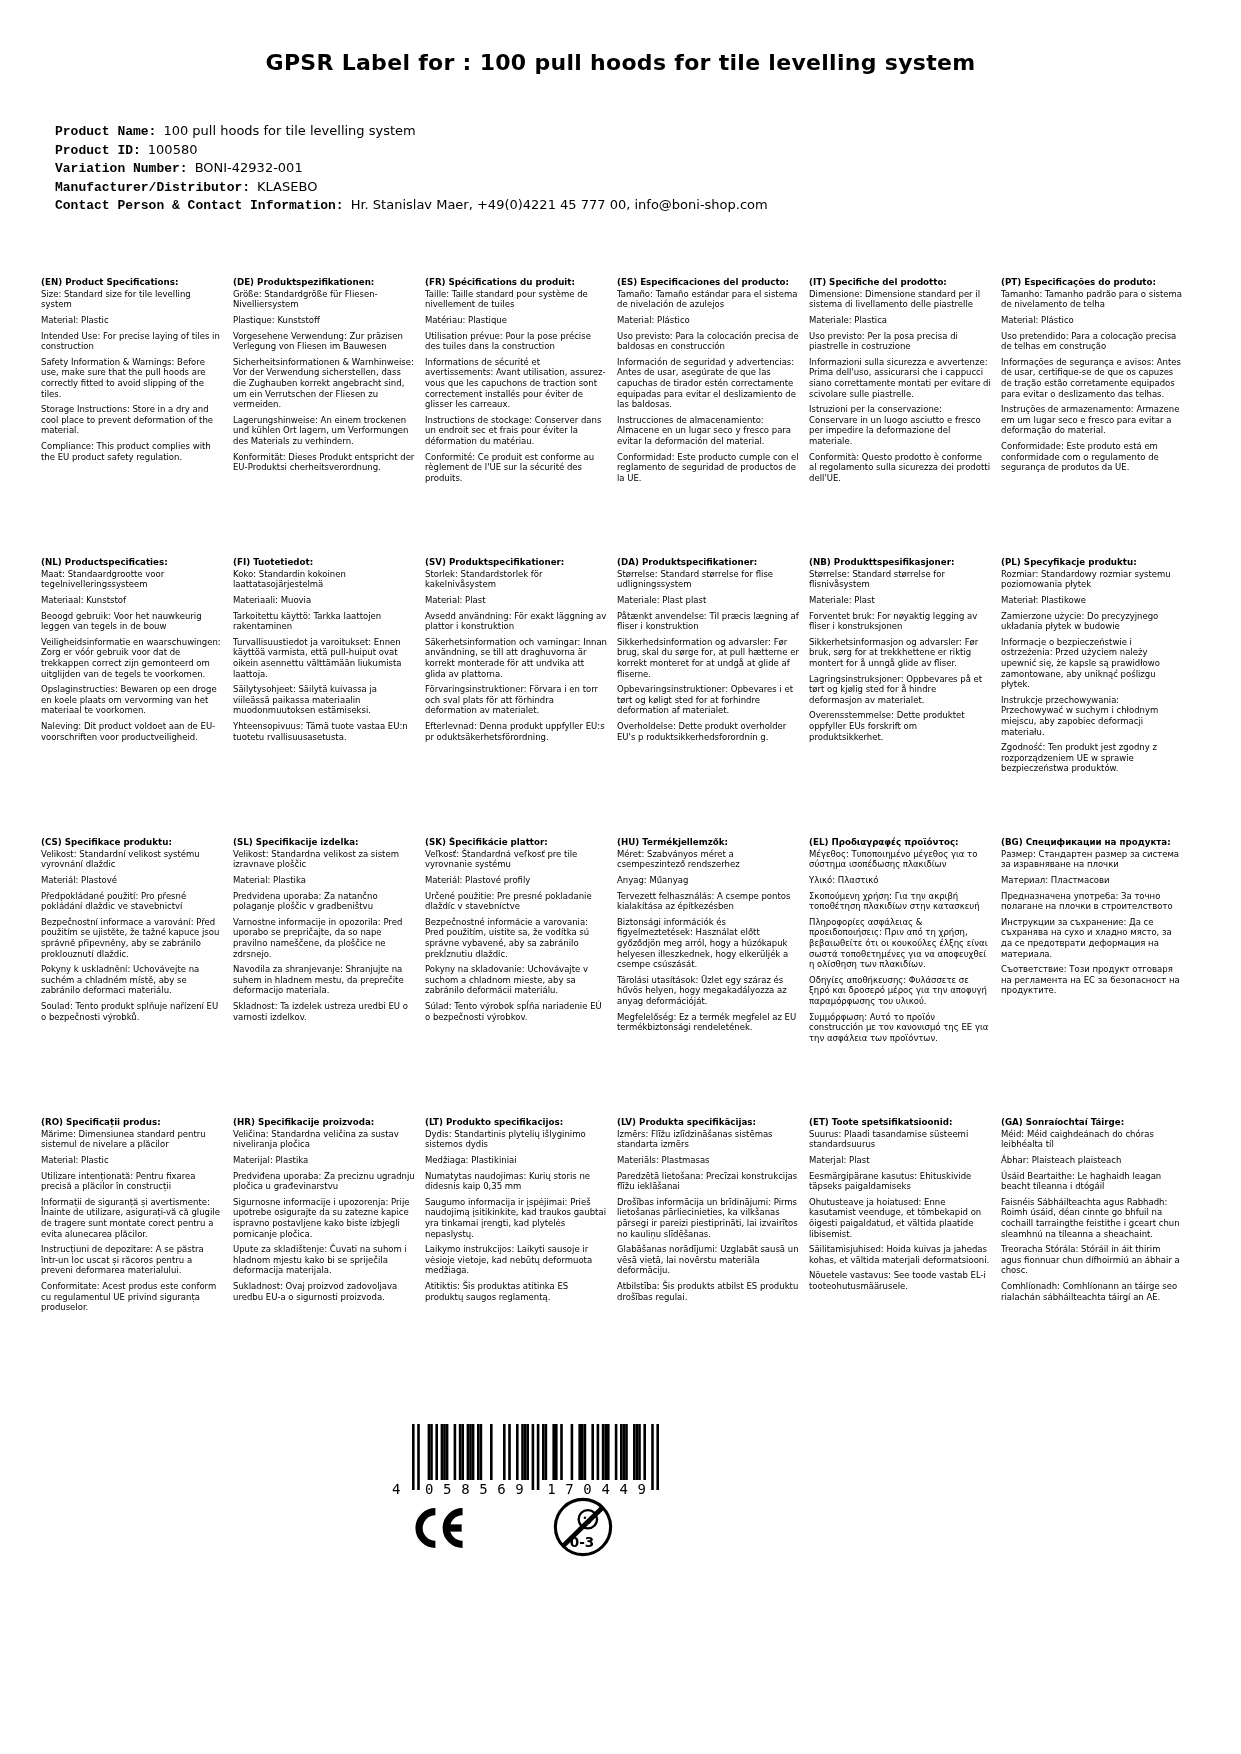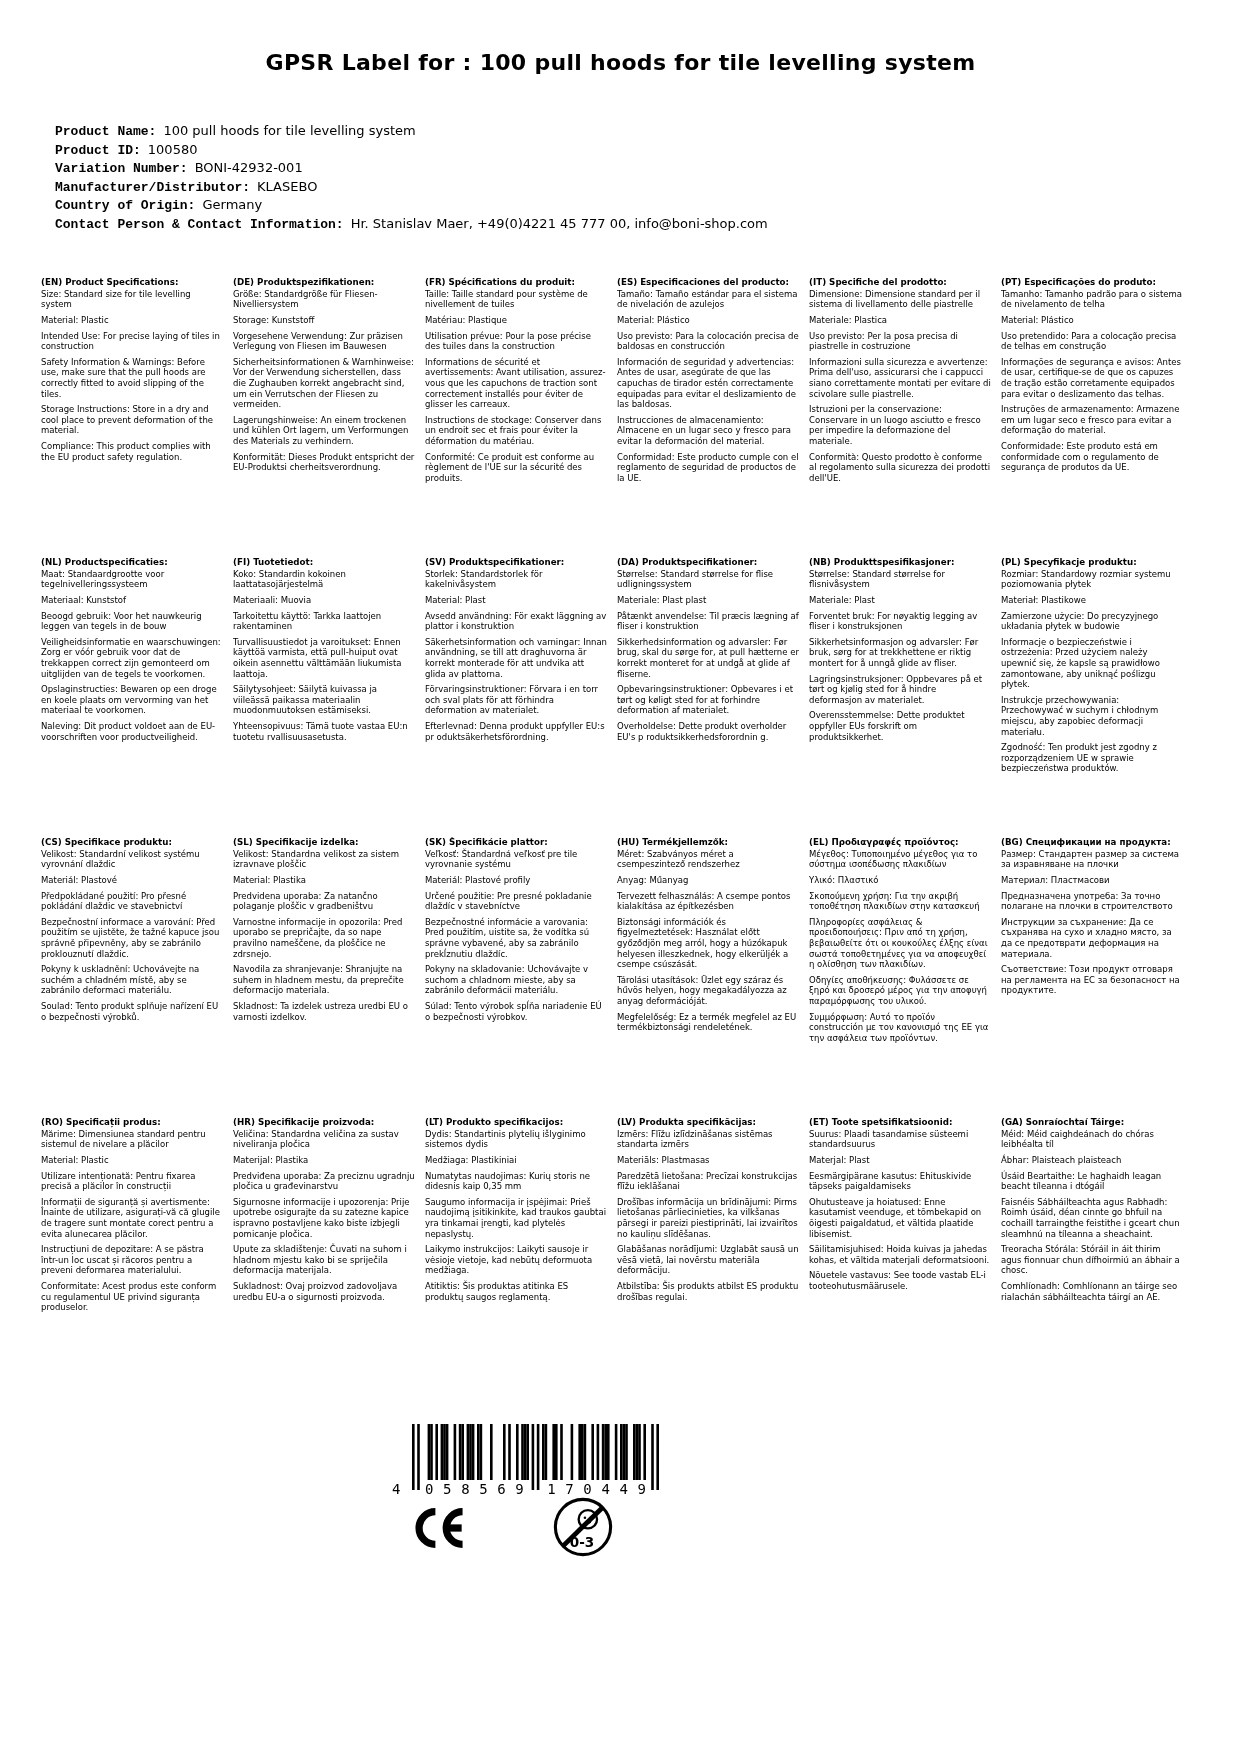--- a/index.html
+++ b/index.html
@@ -35,38 +35,37 @@
 
 <div class="page">
 
   <div class="title">GPSR Label for : 100 pull hoods for tile levelling system</div>
 
   <div class="product-info">
       <div class="pi-row"><span class="pi-label">Product Name:</span><span class="pi-value">100 pull hoods for tile levelling system</span></div>
       <div class="pi-row"><span class="pi-label">Product ID:</span><span class="pi-value">100580</span></div>
       <div class="pi-row"><span class="pi-label">Variation Number:</span><span class="pi-value">BONI-42932-001</span></div>
       <div class="pi-row"><span class="pi-label">Manufacturer/Distributor:</span><span class="pi-value">KLASEBO</span></div>
-      <div class="pi-row"><span class="pi-label">Country of Origin:</span><span class="pi-value">Germany</span></div>
       <div class="pi-row"><span class="pi-label">Contact Person &amp; Contact Information:</span><span class="pi-value">Hr. Stanislav Maer, +49(0)4221 45 777 00, info@boni-shop.com</span></div>
     </div>
 
   <div class="grid">
       <div class="block">
     <h3>(EN) Product Specifications:</h3>
   <p>Size: Standard size for tile levelling system</p>
         <p>Material: Plastic</p>
         <p>Intended Use: For precise laying of tiles in construction</p>
         <p>Safety Information &amp; Warnings: Before use, make sure that the pull hoods are correctly fitted to avoid slipping of the tiles.</p>
         <p>Storage Instructions: Store in a dry and cool place to prevent deformation of the material.</p>
         <p>Compliance: This product complies with the EU product safety regulation.</p>
       </div>
       <div class="block">
     <h3>(DE) Produktspezifikationen:</h3>
   <p>Größe: Standardgröße für Fliesen-Nivelliersystem</p>
-        <p>Storage: Kunststoff</p>
+        <p>Plastique: Kunststoff</p>
         <p>Vorgesehene Verwendung: Zur präzisen Verlegung von Fliesen im Bauwesen</p>
         <p>Sicherheitsinformationen &amp; Warnhinweise: Vor der Verwendung sicherstellen, dass die Zughauben korrekt angebracht sind, um ein Verrutschen der Fliesen zu vermeiden.</p>
         <p>Lagerungshinweise: An einem trockenen und kühlen Ort lagern, um Verformungen des Materials zu verhindern.</p>
         <p>Konformität: Dieses Produkt entspricht der EU-Produktsi cherheitsverordnung.</p>
       </div>
       <div class="block">
     <h3>(FR) Spécifications du produit:</h3>
   <p>Taille: Taille standard pour système de nivellement de tuiles</p>
         <p>Matériau: Plastique</p>
         <p>Utilisation prévue: Pour la pose précise des tuiles dans la construction</p>

